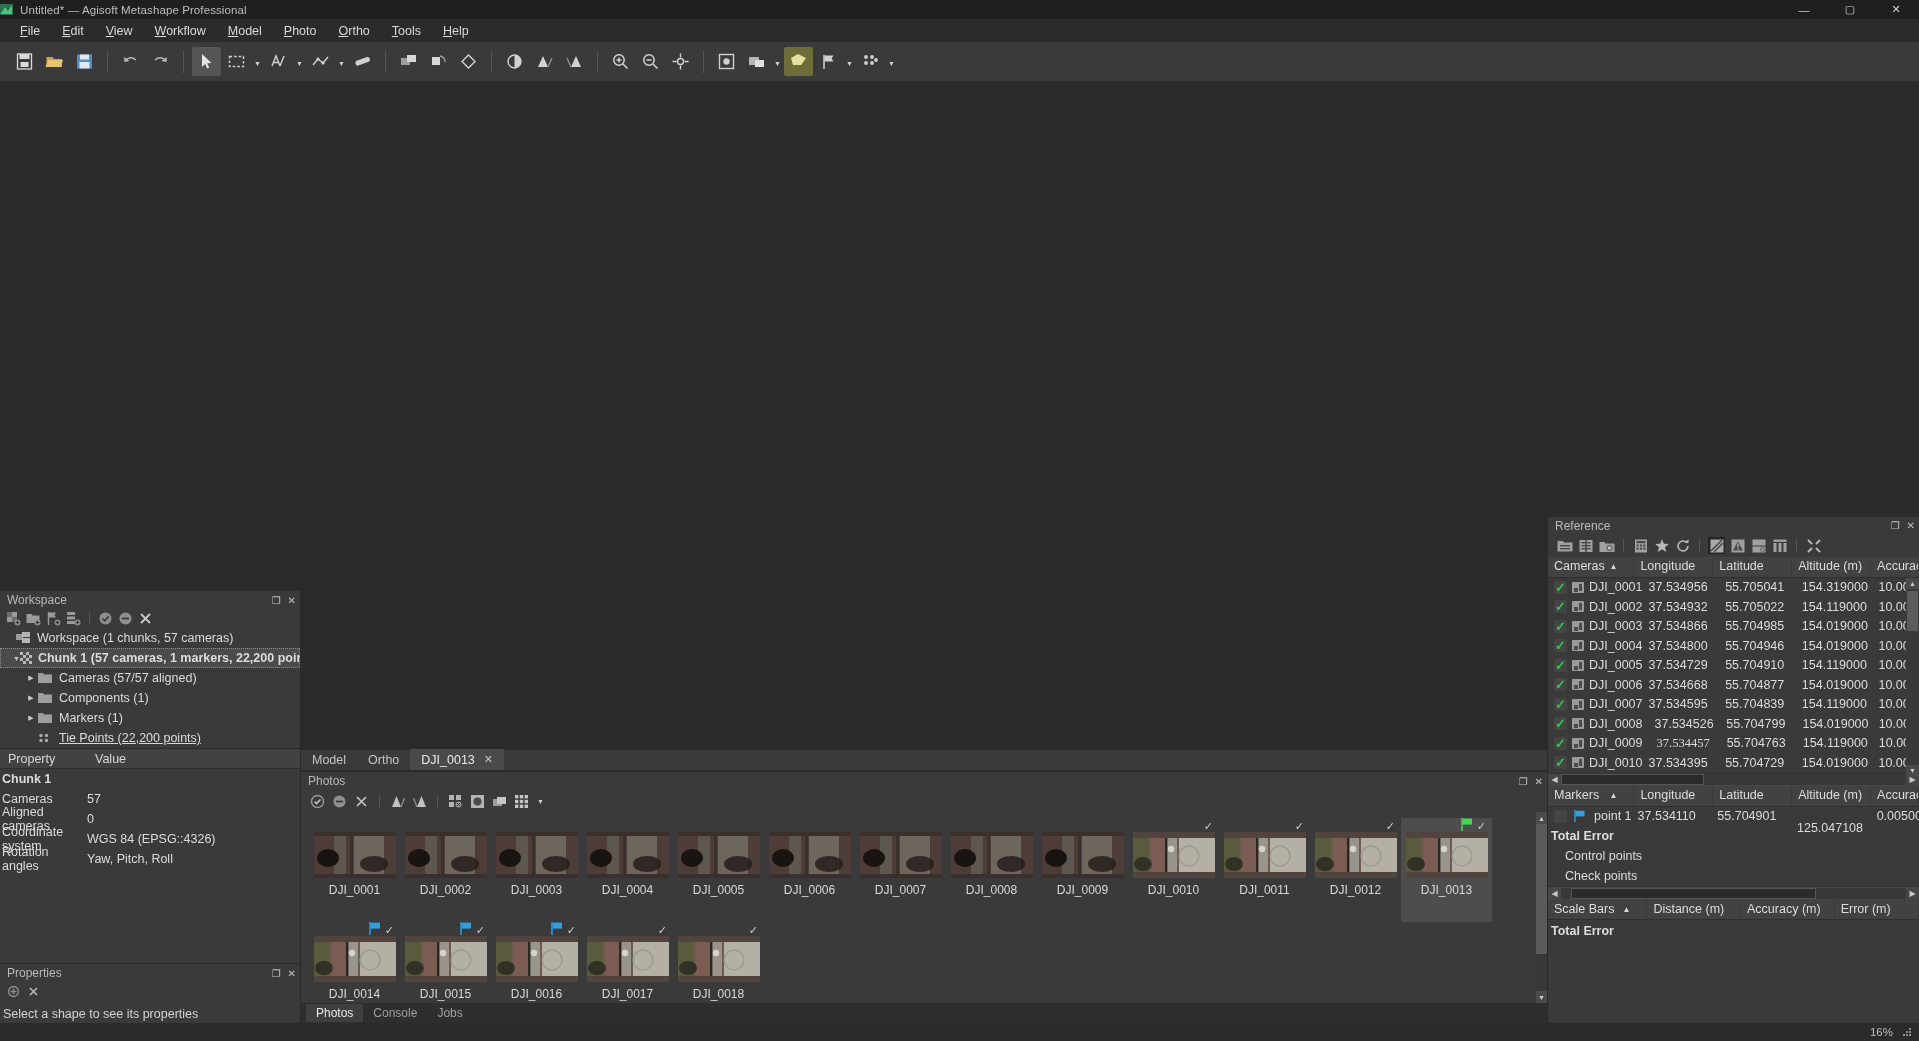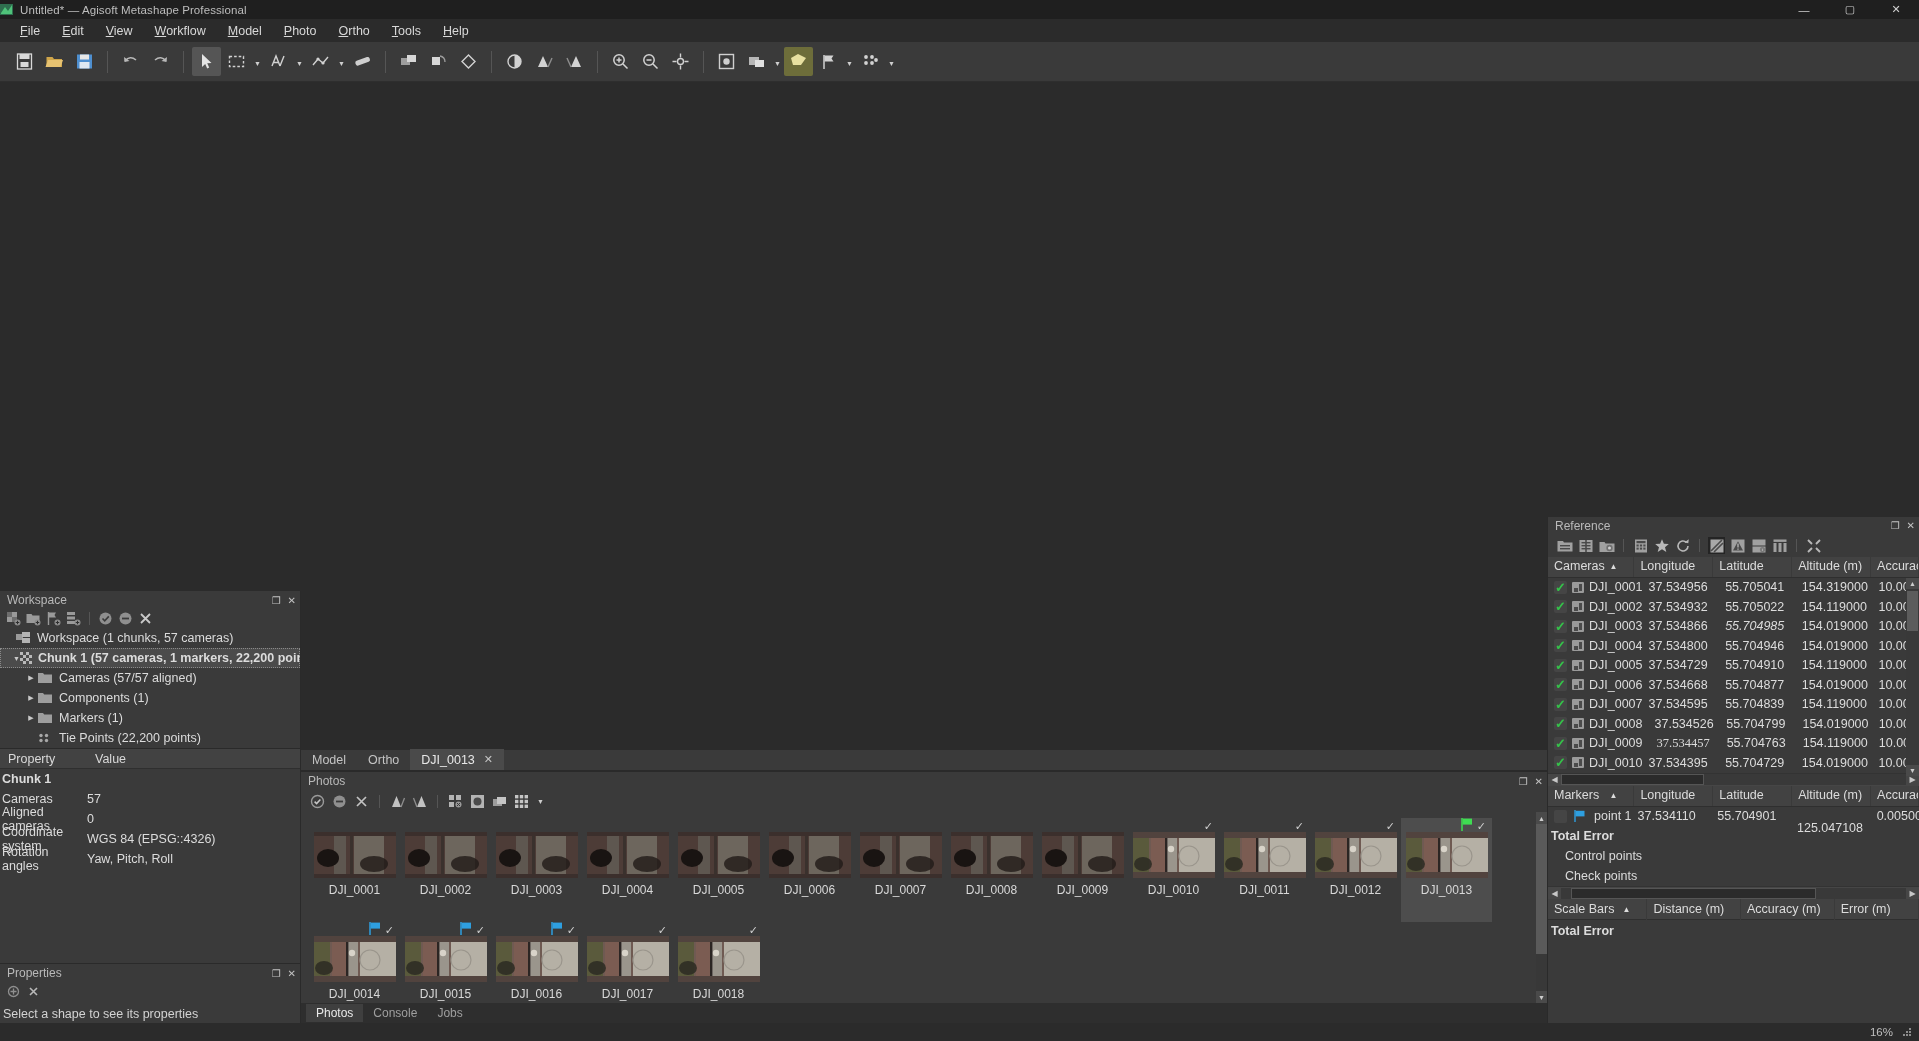--- a/index.html
+++ b/index.html
@@ -428,21 +428,21 @@
         </div>
         <div class="tr" style="padding-left: 24px;">
           <span class="tw">▶</span>
           <span style="display: flex; align-items: center; width: 16px;">
             <svg width="14" height="12" viewBox="0 0 14 12">
               <path d="M0 1 h5 l1.2 1.6 h7.8 v8.4 h-14 z" fill="#9e9e9e"></path>
             </svg>
           </span>
           <span class="tlabel">Markers (1)</span>
         </div>
-        <div class="tr" style="padding-left: 24px;">
+        <div class="tr" style="padding-left: 24px; text-decoration: underline;">
           <span class="tw"></span>
           <span style="display: flex; align-items: center; width: 16px;">
             <svg width="14" height="12" viewBox="0 0 14 12">
               <g fill="#a8a8a8">
                 <circle cx="3" cy="3.5" r="1.7"></circle>
                 <circle cx="8.5" cy="3.5" r="1.7"></circle>
                 <circle cx="3" cy="8.5" r="1.7"></circle>
                 <circle cx="8.5" cy="8.5" r="1.7"></circle>
               </g>
             </svg>
@@ -1158,21 +1158,21 @@
             <div class="cell" style="width: 100px; padding-left: 6px;">154.119000</div>
             <div class="cell" style="width: 60px; padding-left: 6px;">10.0000</div>
           </div>
           <div class="ref-row">
             <div style="width: 105px; display: flex; align-items: center; gap: 5px; padding-left: 6px;">
               <span class="ck">✓</span>
               <span class="camicon"></span>
               <span>DJI_0003</span>
             </div>
             <div class="cell" style="width: 100px; padding-left: 6px;">37.534866</div>
-            <div class="cell" style="width: 100px; padding-left: 6px; font-style: italic;">55.704985</div>
+            <div class="cell" style="width: 100px; padding-left: 6px;">55.704985</div>
             <div class="cell" style="width: 100px; padding-left: 6px;">154.019000</div>
             <div class="cell" style="width: 60px; padding-left: 6px;">10.0000</div>
           </div>
           <div class="ref-row">
             <div style="width: 105px; display: flex; align-items: center; gap: 5px; padding-left: 6px;">
               <span class="ck">✓</span>
               <span class="camicon"></span>
               <span>DJI_0004</span>
             </div>
             <div class="cell" style="width: 100px; padding-left: 6px;">37.534800</div>

